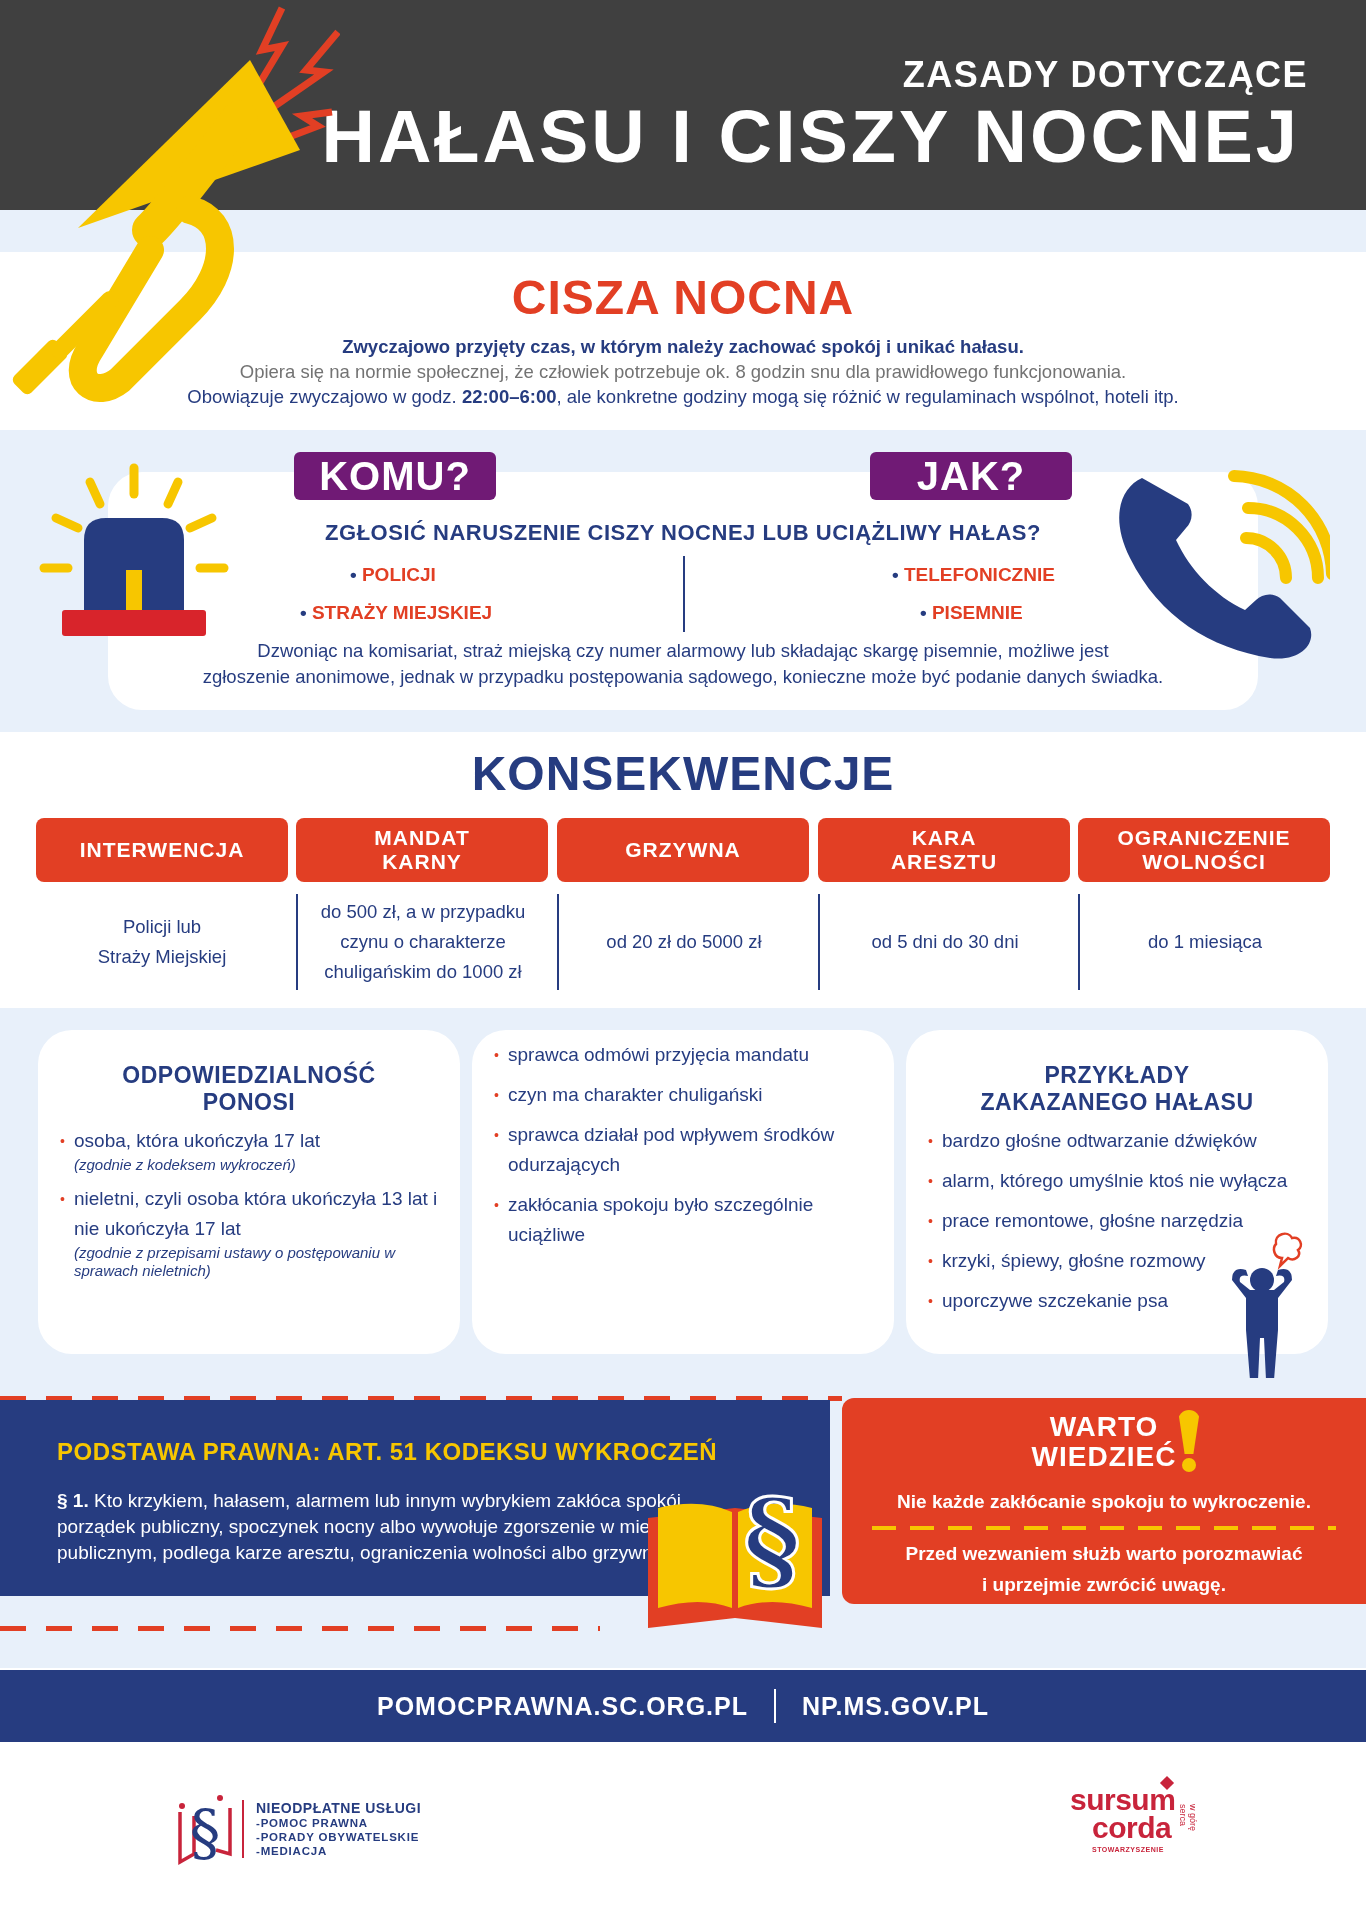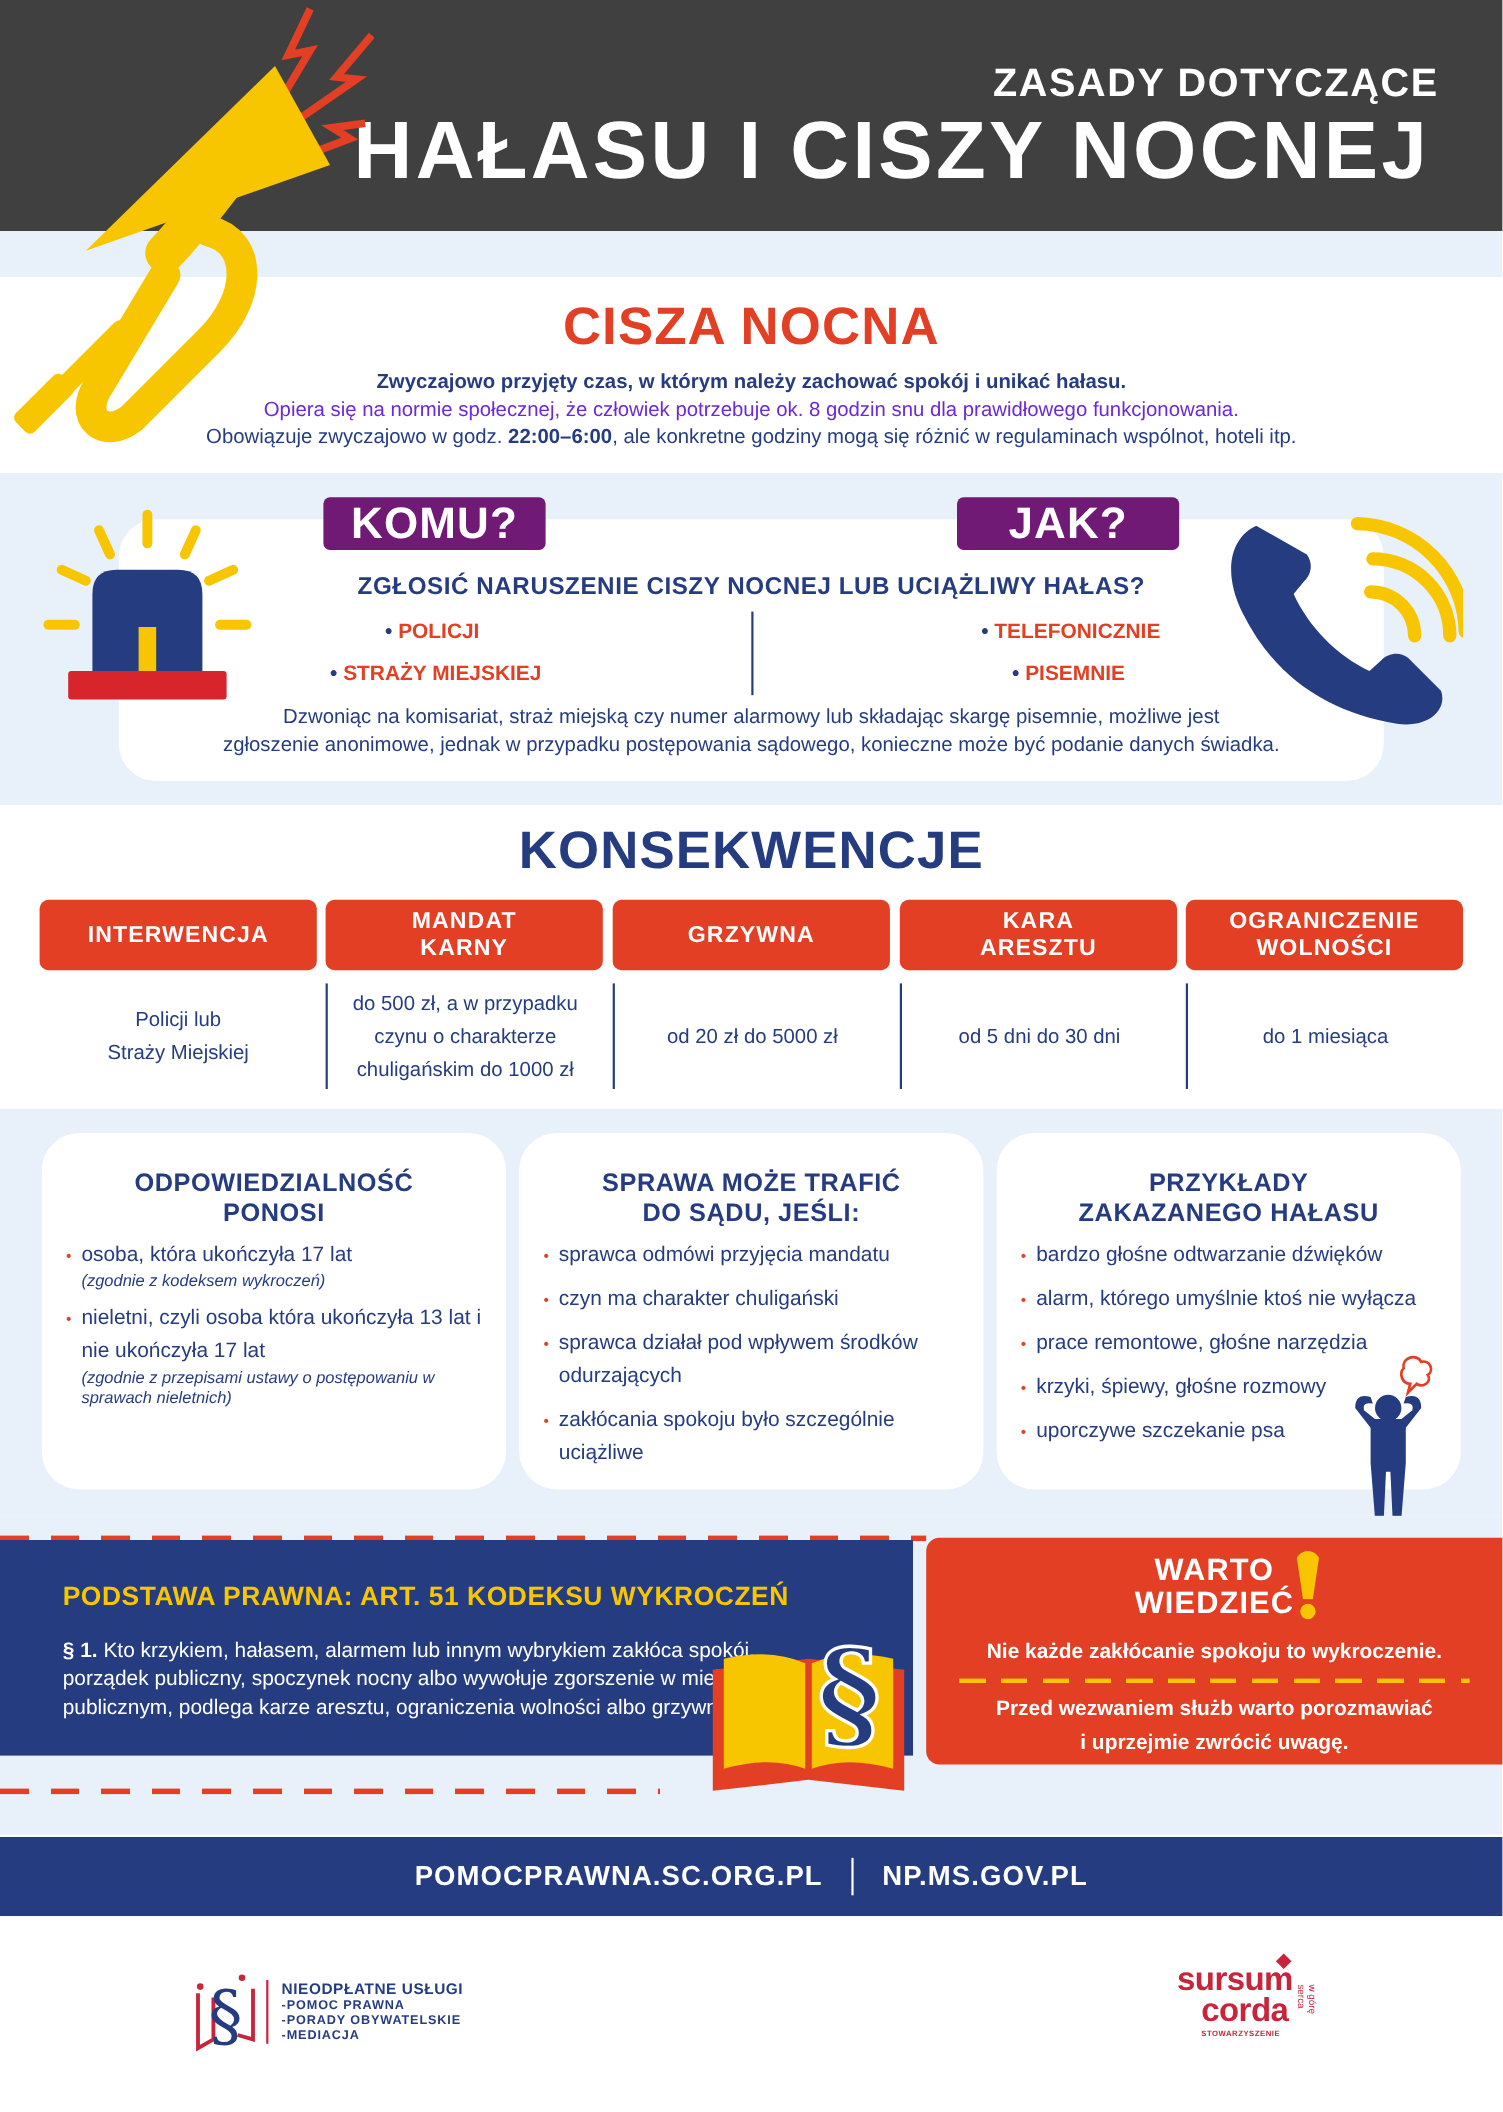--- a/index.html
+++ b/index.html
@@ -8,21 +8,21 @@
   
   .header { position: absolute; left: 0; top: 0; width: 1366px; height: 210px; background: #404040; }
   .header .sub { position: absolute; right: 58px; top: 54px; font-size: 36px; font-weight: bold; color: #fff; letter-spacing: 1.5px; }
   .header .title { position: absolute; right: 66px; top: 94px; font-size: 74px; font-weight: bold; color: #fff; letter-spacing: 3px; }
   .band-light { position: absolute; left: 0; top: 210px; width: 1366px; height: 42px; background: #e8f0fa; }
 
   
   .cisza { position: absolute; left: 0; top: 252px; width: 1366px; height: 178px; background: #fff; text-align: center; }
   .cisza h2 { position: absolute; left: 0; right: 0; top: 18px; font-size: 48px; font-weight: bold; color: #e23f24; letter-spacing: 1px; }
   .cisza .l1 { position: absolute; left: 0; right: 0; top: 84px; font-size: 18.5px; font-weight: bold; color: #263c80; }
-  .cisza .l2 { position: absolute; left: 0; right: 0; top: 109px; font-size: 18.5px; color: #6d28d9; }
+  .cisza .l2 { position: absolute; left: 0; right: 0; top: 109px; font-size: 18.5px; color: #737373; }
   .cisza .l3 { position: absolute; left: 0; right: 0; top: 134px; font-size: 18.5px; color: #263c80; }
 
   .trumpet { position: absolute; left: 0; top: 0; width: 340px; height: 420px; }
 
   
   .report { position: absolute; left: 0; top: 430px; width: 1366px; height: 302px; background: #e8f0fa; }
   .report .card { position: absolute; left: 108px; top: 42px; width: 1150px; height: 238px; background: #fff; border-radius: 34px; }
   .tag { position: absolute; height: 48px; background: #701a75; color: #fff; font-size: 40px; font-weight: bold; text-align: center; line-height: 48px; border-radius: 6px; letter-spacing: 1px; }
   .report .q { position: absolute; left: 0; right: 0; top: 90px; text-align: center; font-size: 22px; font-weight: bold; color: #263c80; letter-spacing: 0.5px; }
   .report .item { position: absolute; font-size: 19px; font-weight: bold; color: #e23f24; }
@@ -219,24 +219,20 @@
     <h3>
         <div>ODPOWIEDZIALNOŚĆ</div>
         <div>PONOSI</div>
       </h3>
     <ul>
       <li><span>osoba, która ukończyła 17 lat</span><span class="small">(zgodnie z kodeksem wykroczeń)</span></li>
       <li><span>nieletni, czyli osoba która ukończyła 13 lat i nie ukończyła 17 lat</span><span class="small">(zgodnie z przepisami ustawy o postępowaniu w sprawach nieletnich)</span></li>
     </ul>
   </div>
   <div class="icard" style="left:472px;">
-    <h3>
-        <div>SPRAWA MOŻE TRAFIĆ</div>
-        <div>DO SĄDU, JEŚLI:</div>
-      </h3>
     <ul>
       <li>sprawca odmówi przyjęcia mandatu</li>
       <li>czyn ma charakter chuligański</li>
       <li>sprawca działał pod wpływem środków odurzających</li>
       <li>zakłócania spokoju było szczególnie uciążliwe</li>
     </ul>
   </div>
   <div class="icard" style="left:906px;">
     <h3>
         <div>PRZYKŁADY</div>

